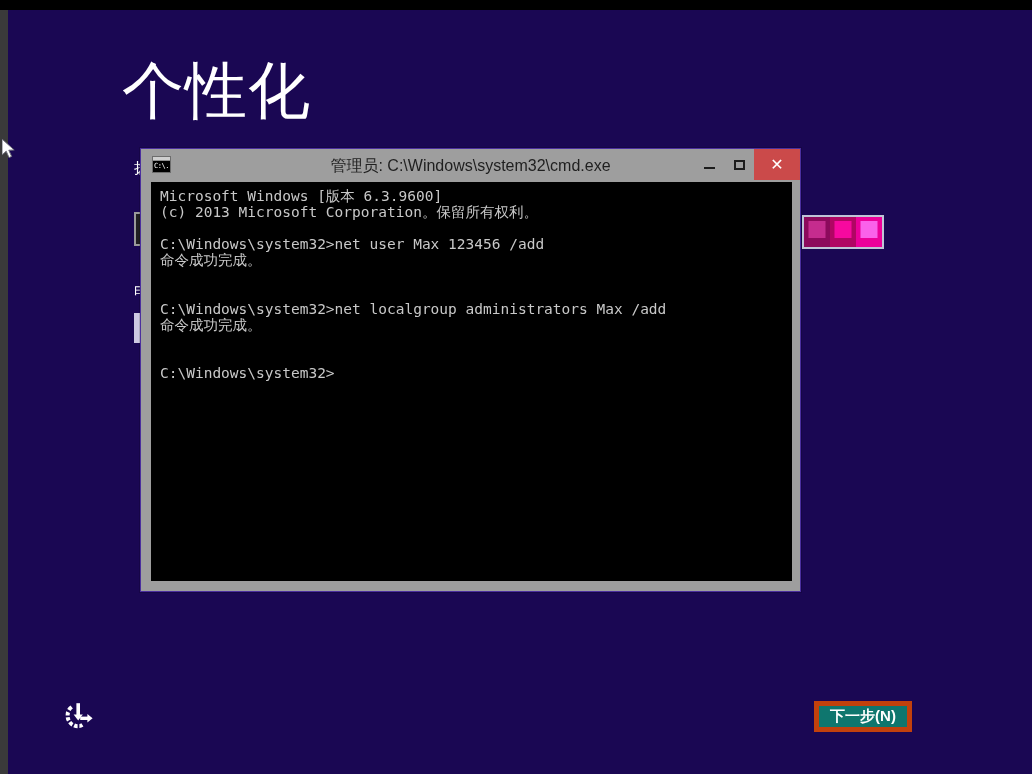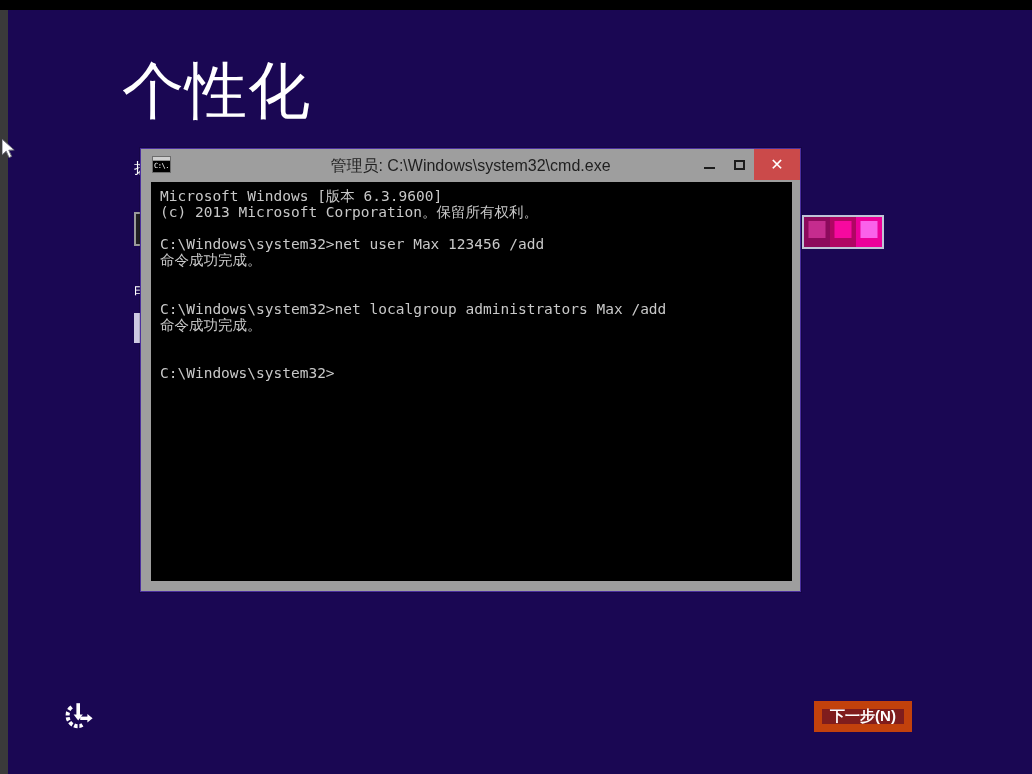--- a/index.html
+++ b/index.html
@@ -126,22 +126,22 @@
     height: 36px;
   }
 
   
   #next-button {
     position: absolute;
     left: 806px;
     top: 691px;
     width: 98px;
     height: 31px;
-    border: 8px solid #c2410c;
-    background: #7f1d1d;
+    border: 5px solid #c2410c;
+    background: #0f766e;
     box-sizing: border-box;
     color: #ffffff;
     font-size: 15px;
     font-weight: bold;
     display: flex;
     align-items: center;
     justify-content: center;
     cursor: pointer;
     white-space: nowrap;
   }

